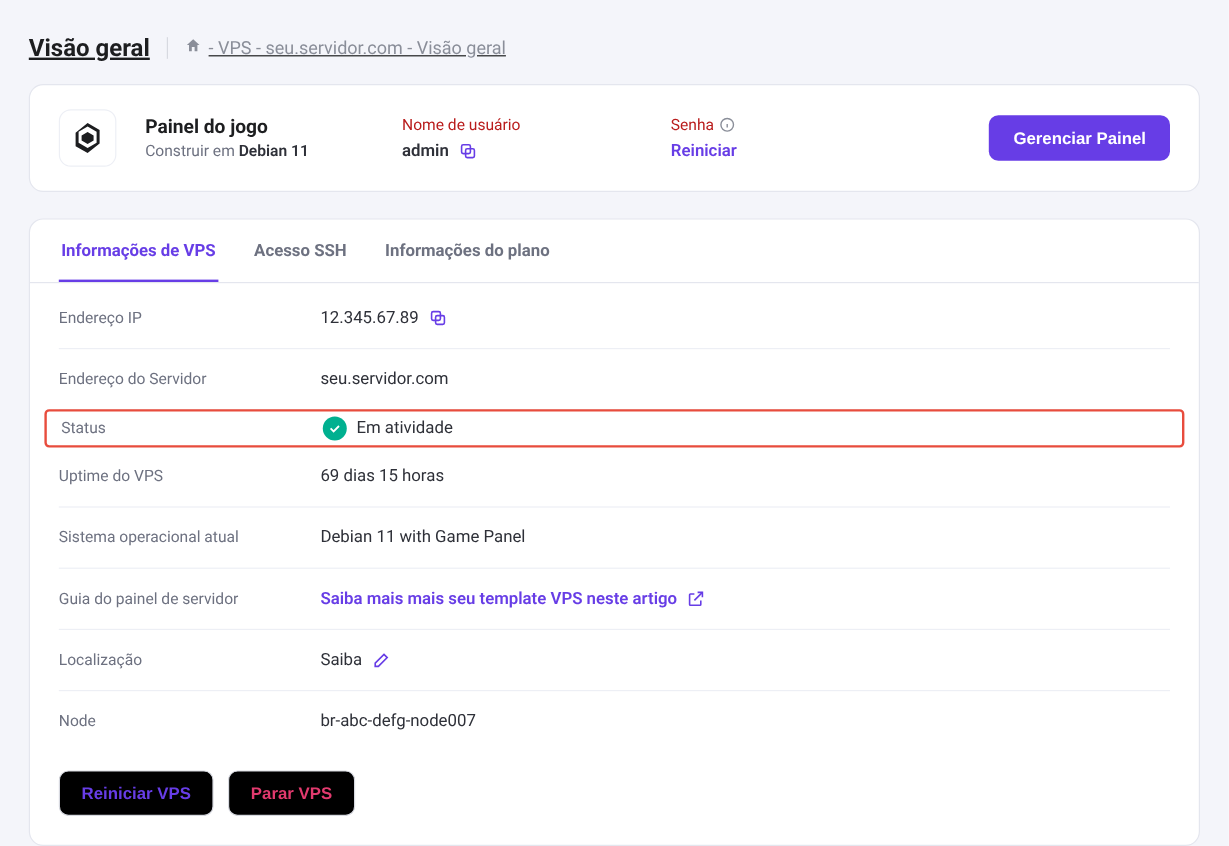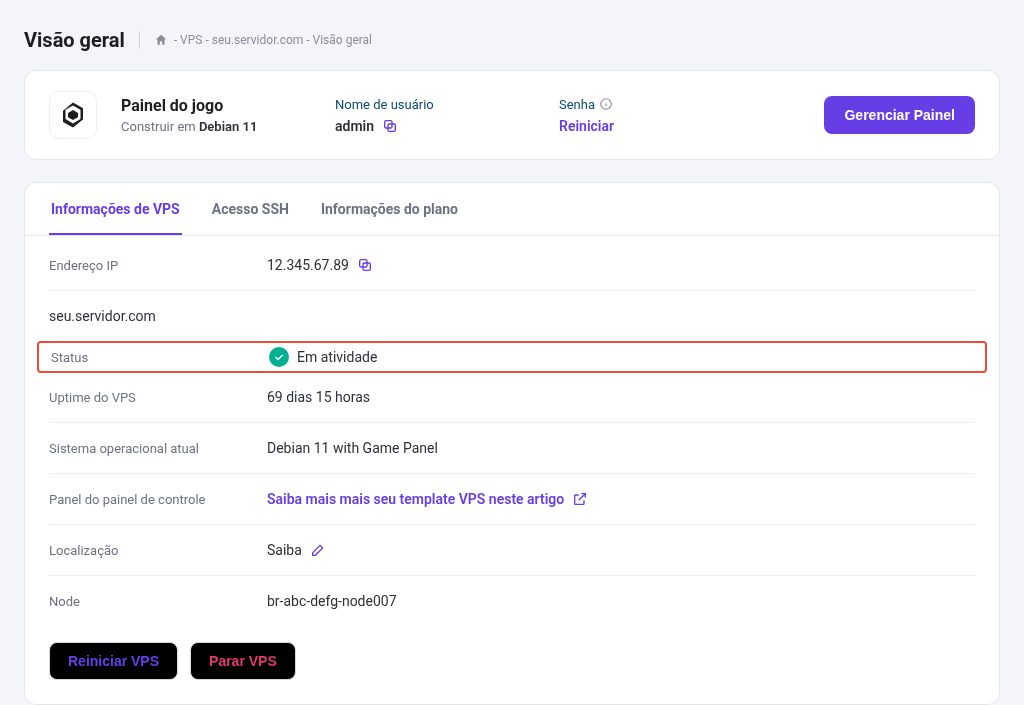--- a/index.html
+++ b/index.html
@@ -8,37 +8,38 @@
     font-family: -apple-system, BlinkMacSystemFont, "Segoe UI", Roboto, sans-serif;
     padding: 28px 24px;
     color: #1D1E20;
     width: 1024px;
   }
   .header-row {
     display: flex;
     align-items: center;
     gap: 14px;
     margin-bottom: 18px;
+    text-decoration: underline;
   }
   .page-title {
     font-size: 20px;
     font-weight: 700;
     color: #1D1E20;
   }
   .divider-v {
     width: 1px;
     height: 18px;
     background: #D7D9E0;
   }
   .breadcrumb {
     display: flex;
-    align-items: flex-end;
+    align-items: flex-start;
     gap: 6px;
     color: #8A8E99;
-    font-size: 12px;
+    font-size: 15px;
   }
   .breadcrumb .home-icon {
     fill: #8A8E99;
   }
 
   .card {
     background: #fff;
     border: 1px solid #E4E6EE;
     border-radius: 12px;
     padding: 20px 24px;
@@ -58,21 +59,21 @@
     border: 1px solid #EDEFF5;
     display: flex;
     align-items: center;
     justify-content: center;
   }
   .panel-col { flex: 0 0 190px; }
   .panel-title { font-size: 16px; font-weight: 700; margin-bottom: 4px; }
   .panel-sub { font-size: 13px; color: #6D7180; }
   .panel-sub b { color: #2E3038; font-weight: 600; }
   .meta-col { flex: 0 0 200px; }
-  .meta-label { font-size: 13px; color: #0c4a6e; margin-bottom: 6px; display: flex; align-items: center; gap: 4px; }
+  .meta-label { font-size: 13px; color: #b91c1c; margin-bottom: 6px; display: flex; align-items: center; gap: 4px; }
   .meta-value { font-size: 14px; color: #2E3038; font-weight: 600; display: flex; align-items: center; gap: 8px; }
   .link-violet { color: #673DE6; font-weight: 600; font-size: 14px; cursor: pointer; }
   .spacer { flex: 1; }
   .btn-primary {
     background: #673DE6;
     color: #fff;
     border: none;
     border-radius: 8px;
     padding: 11px 20px;
     font-size: 14px;
@@ -212,20 +213,21 @@
       <div class="row-value">
         <span>12.345.67.89</span>
         <svg class="copy-icon-svg" width="16" height="16" viewBox="0 0 24 24" fill="none" stroke-width="2">
             <rect x="9" y="9" width="11" height="11" rx="2"></rect>
             <rect x="4" y="4" width="11" height="11" rx="2"></rect>
           </svg>
       </div>
     </div>
 
     <div class="row">
+      <div class="row-label">Endereço do Servidor</div>
       <div class="row-value">
           <span>seu.servidor.com</span>
         </div>
     </div>
 
     <div class="row highlight">
       <div class="row-label">Status</div>
       <div class="row-value">
         <span class="status-check">
           <svg width="12" height="12" viewBox="0 0 24 24" fill="none" stroke="#fff" stroke-width="3">
@@ -244,21 +246,21 @@
     </div>
 
     <div class="row">
       <div class="row-label">Sistema operacional atual</div>
       <div class="row-value">
           <span>Debian 11 with Game Panel</span>
         </div>
     </div>
 
     <div class="row">
-      <div class="row-label">Panel do painel de controle</div>
+      <div class="row-label">Guia do painel de servidor</div>
       <div class="row-value">
         <span class="link-violet">Saiba mais mais seu template VPS neste artigo</span>
         <svg class="ext-icon-svg" width="16" height="16" viewBox="0 0 24 24" fill="none" stroke-width="2">
             <path d="M14 4h6v6"></path>
             <path d="M20 4L10 14"></path>
             <path d="M18 14v5a1 1 0 0 1-1 1H5a1 1 0 0 1-1-1V7a1 1 0 0 1 1-1h5"></path>
           </svg>
       </div>
     </div>
 

